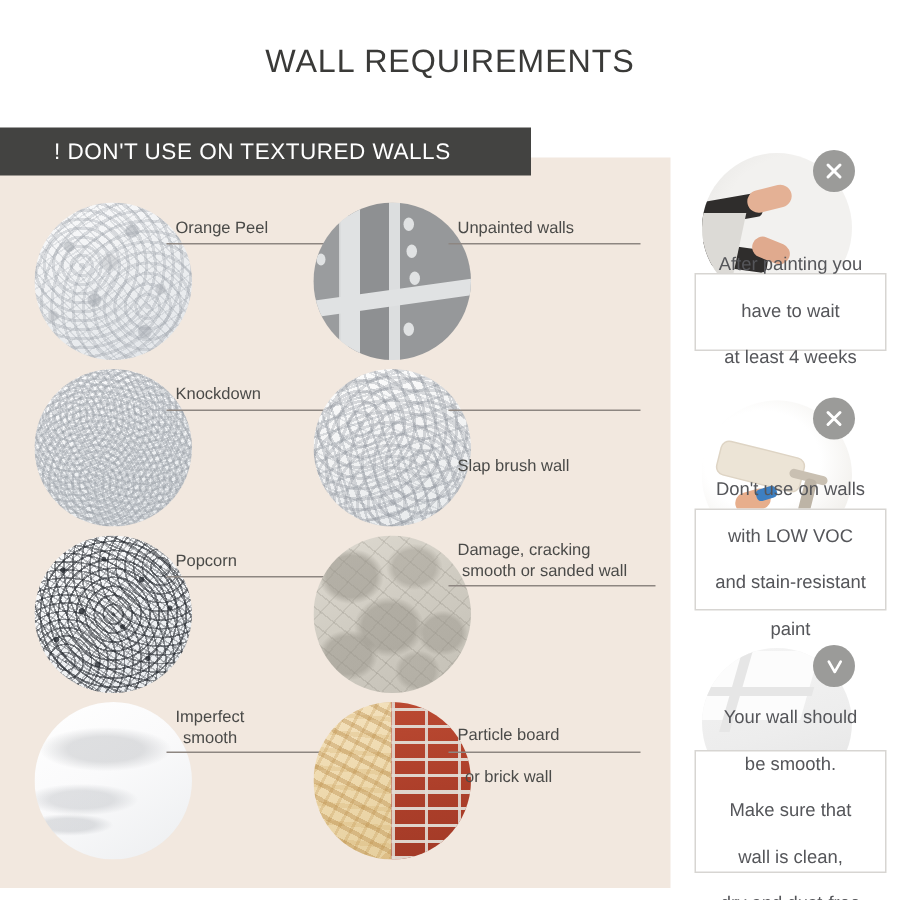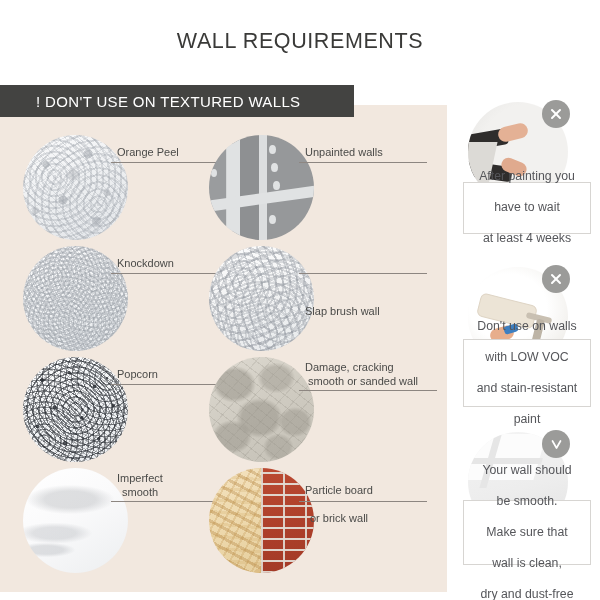--- a/index.html
+++ b/index.html
@@ -324,21 +324,21 @@
       <div style="position:absolute;left:-14px;top:2px;width:86px;height:46px;background:#fcfcfc;transform:skewX(-16deg);"></div>
       <div style="position:absolute;left:20px;top:-4px;width:7px;height:60px;background:#e6e6e6;transform:skewX(-16deg);"></div>
       <div style="position:absolute;left:-16px;top:26px;width:90px;height:6px;background:#e6e6e6;transform:skewX(-16deg);"></div>
       <div style="position:absolute;left:0;top:70px;width:100px;height:30px;background:#eeeeee;"></div>
     </div>
     <div class="badge" style="left:84px;top:-2px;">
       <svg width="15" height="15" viewBox="0 0 15 15" aria-hidden="true">
         <polyline points="3.5,4 7.5,11 11.5,4" fill="none" stroke="#ffffff" stroke-width="1.7" stroke-linecap="round" stroke-linejoin="round"></polyline>
       </svg>
     </div>
-    <div class="card-box" style="left:5px;top:68px;width:128px;height:65px;">
+    <div class="card-box" style="left:5px;top:68px;width:128px;height:82px;">
       <span>
         <span>Your wall should</span><br>
         <span>be smooth.</span><br>
         <span>Make sure that</span><br>
         <span>wall is clean,</span><br>
         <span>dry and dust-free</span>
       </span>
     </div>
   </div>
 

